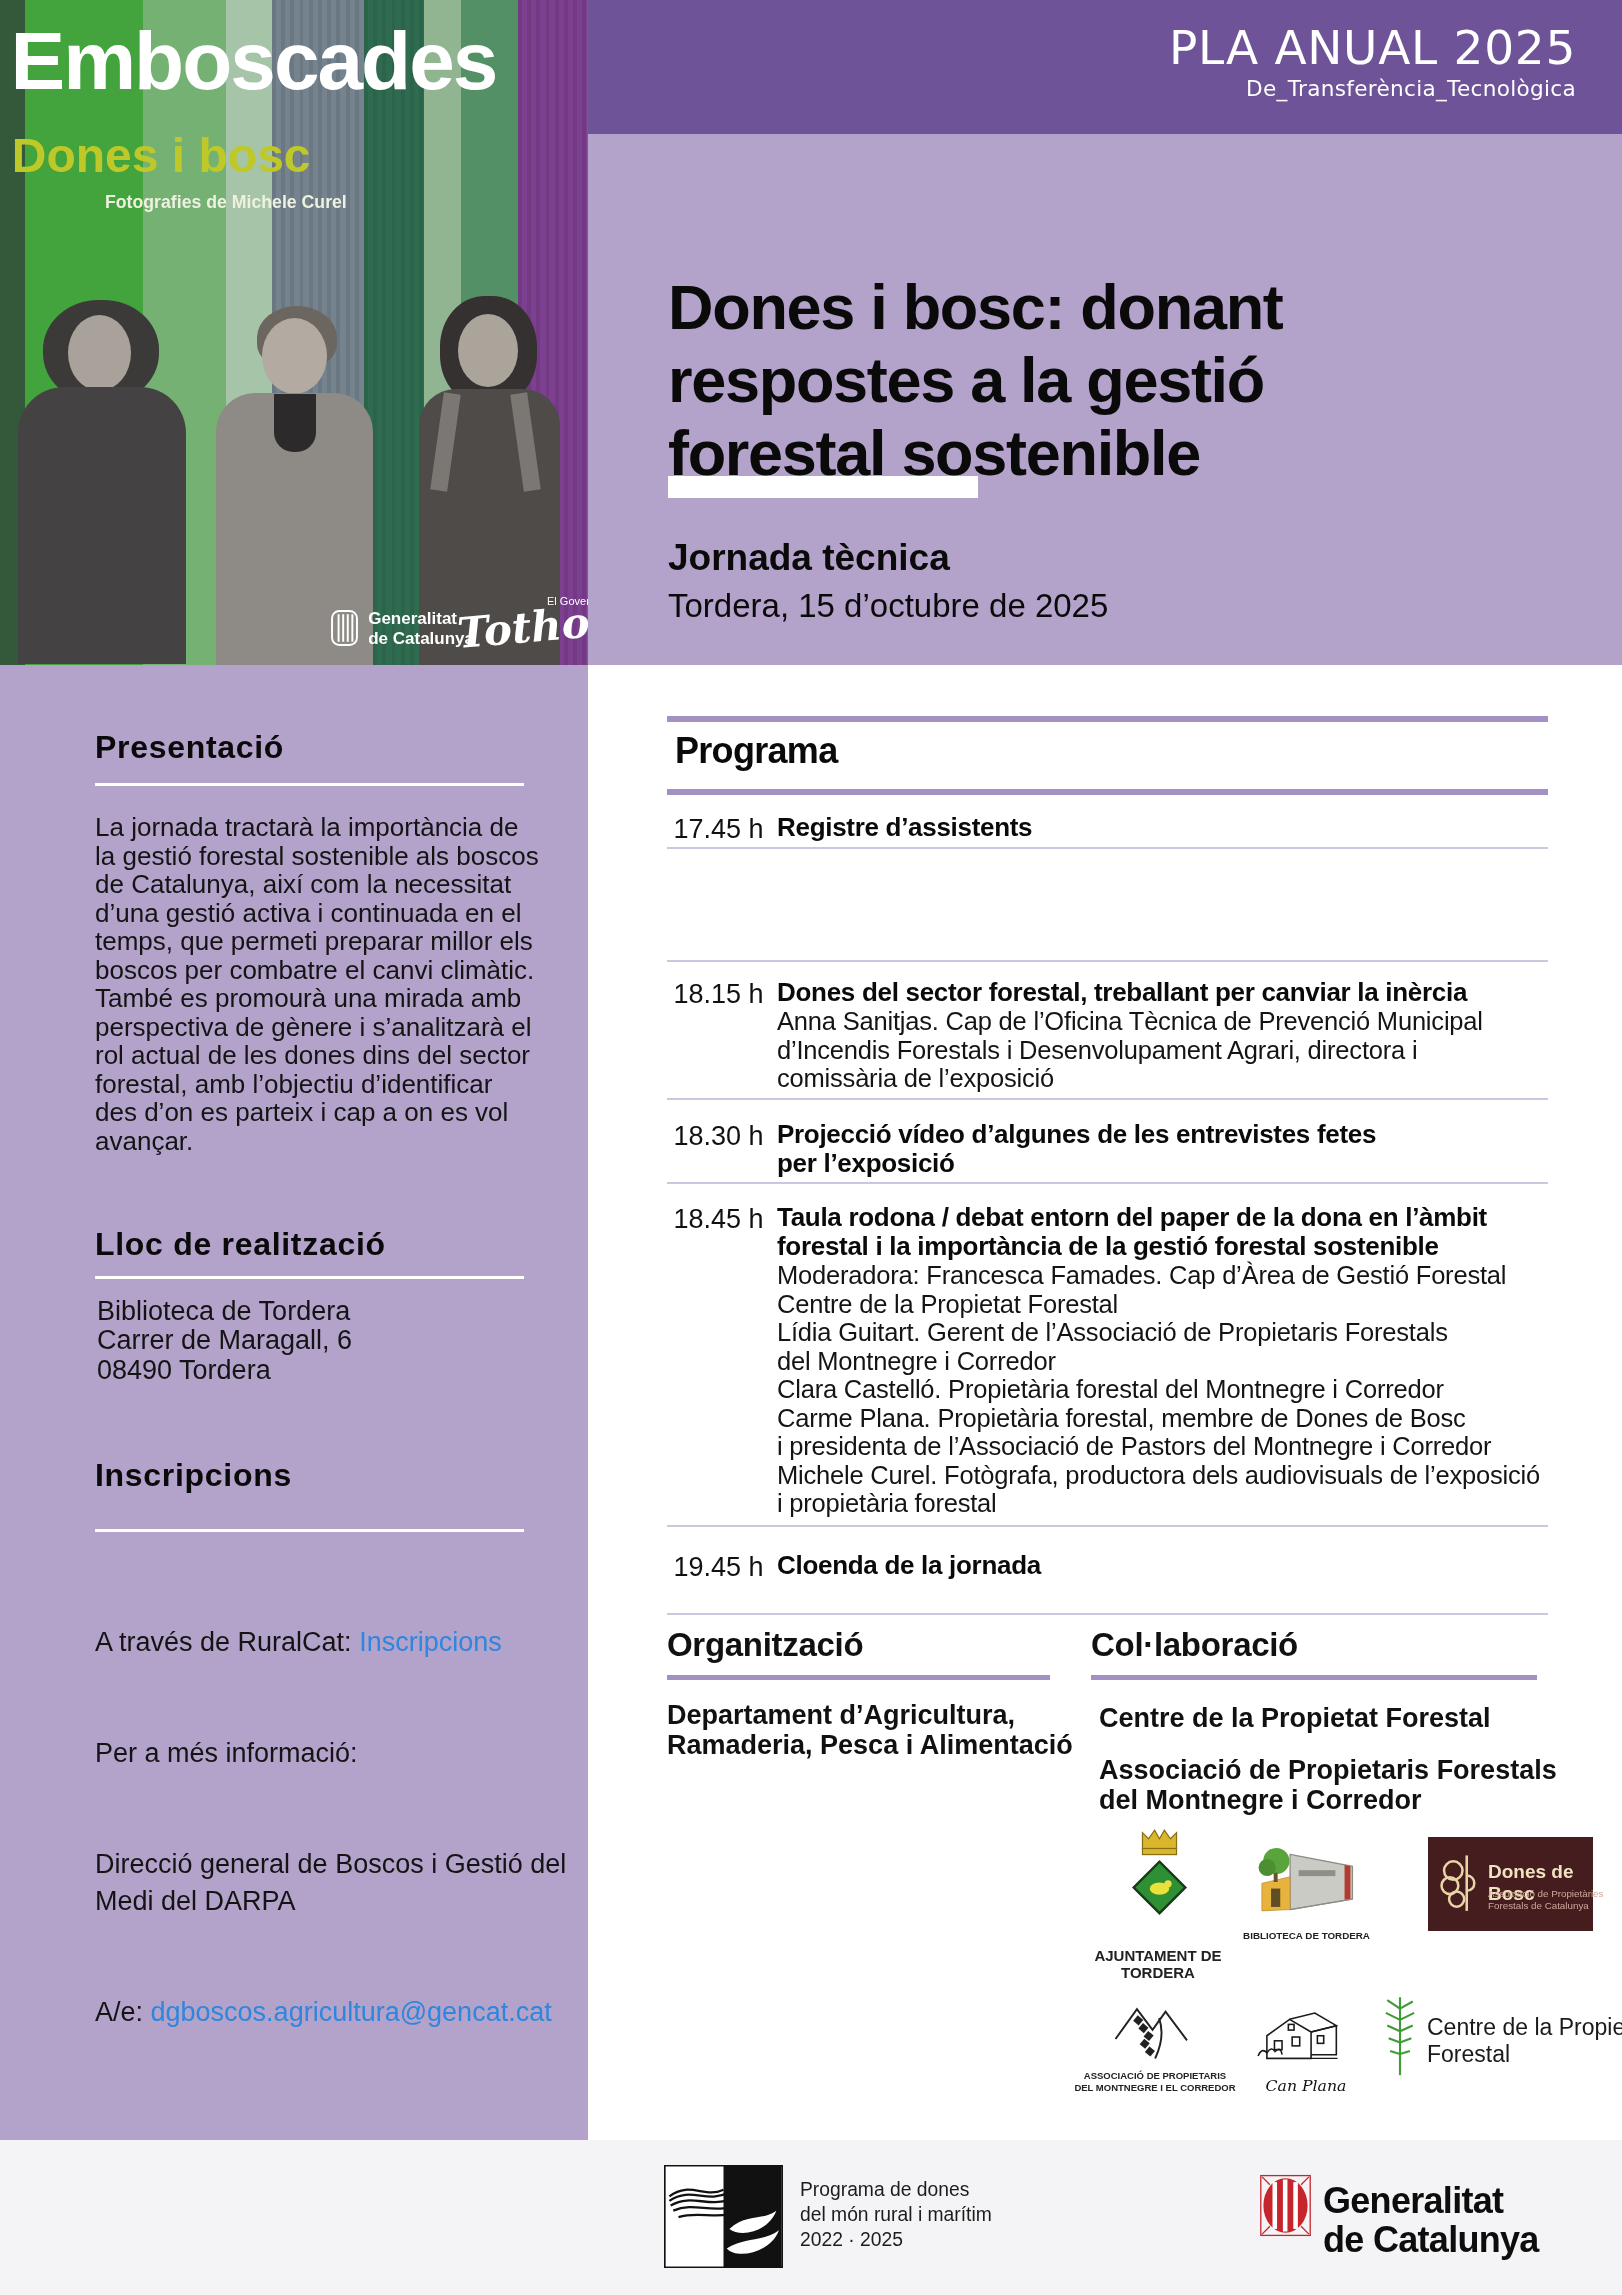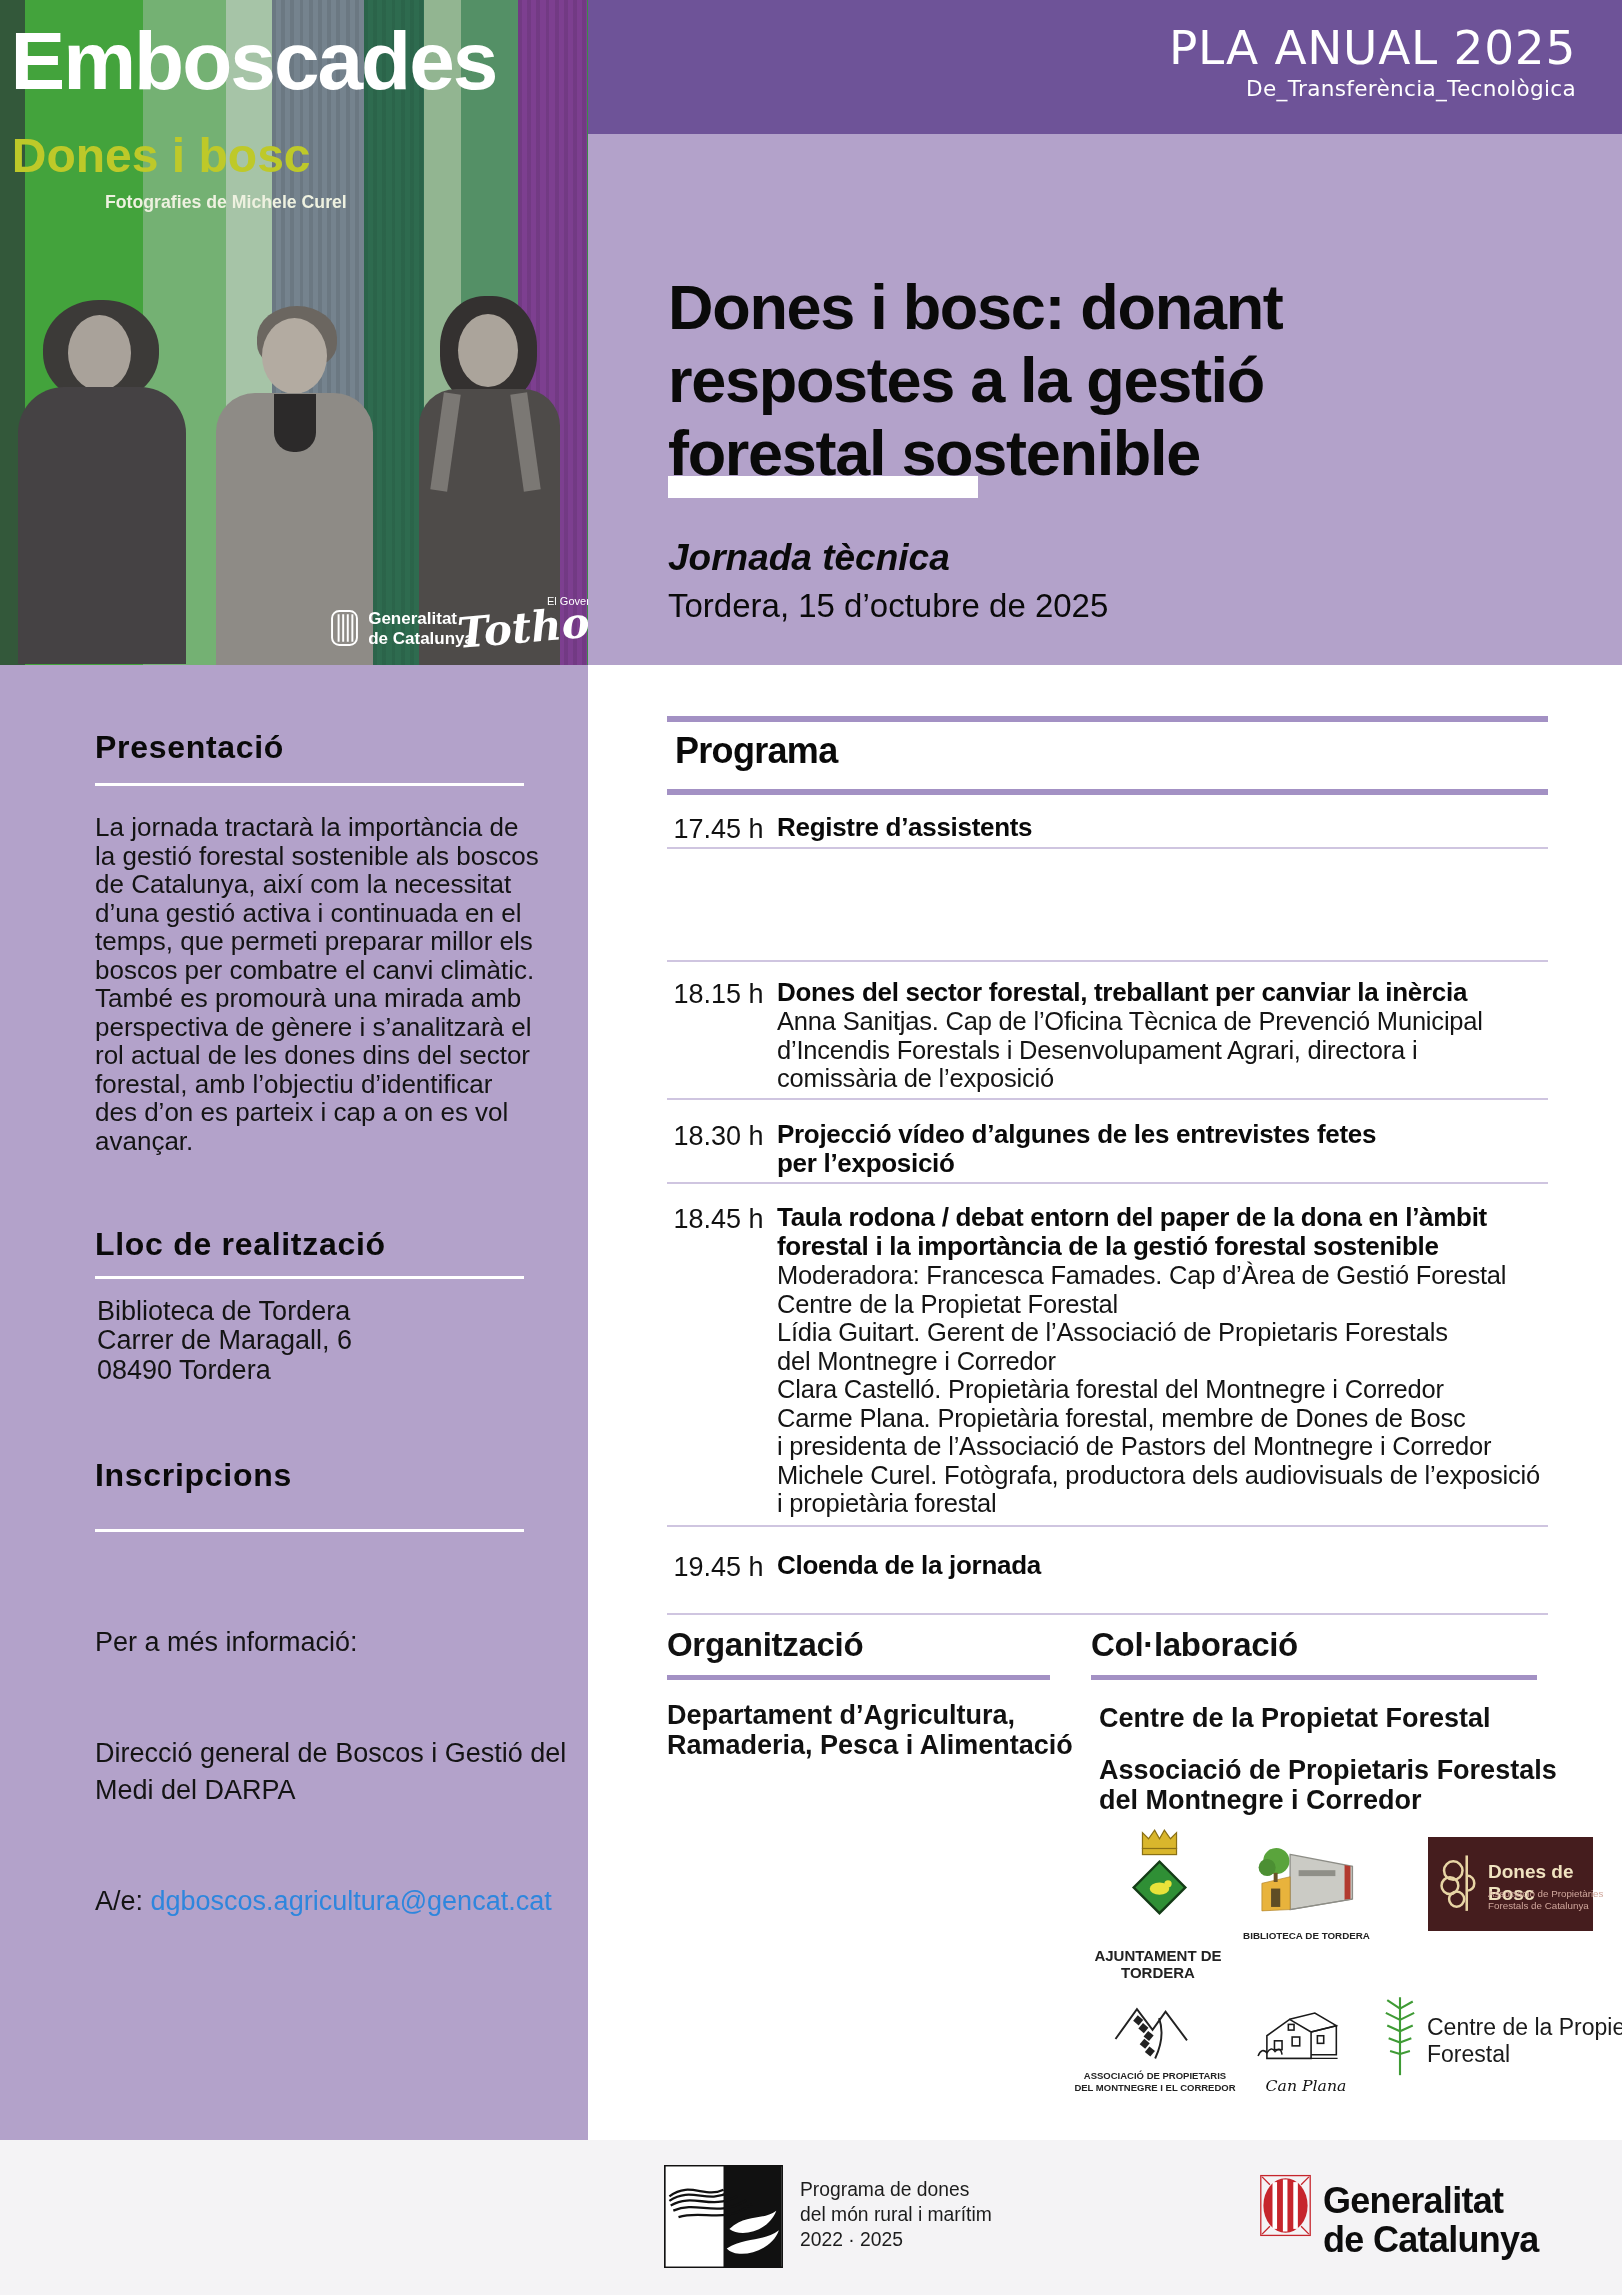--- a/index.html
+++ b/index.html
@@ -47,21 +47,21 @@
 
   
   .banner{position:absolute;left:588px;top:0;width:1035px;height:134px;background:#6e5398;}
   .banner-title{position:absolute;right:47px;top:19.6px;font-family:"DejaVu Sans",sans-serif;font-size:47px;color:#fff;letter-spacing:0.7px;}
   .banner-sub{position:absolute;right:47px;top:76px;font-family:"DejaVu Sans",sans-serif;font-size:21.6px;color:#fff;letter-spacing:0.3px;}
 
   
   .header{position:absolute;left:588px;top:134px;width:1035px;height:531px;background:#b3a2ca;}
   .header-title{position:absolute;left:80px;top:137px;font-size:63px;font-weight:bold;line-height:73px;letter-spacing:-1.3px;color:#0a0a0a;}
   .header-bar{position:absolute;left:80px;top:342px;width:310px;height:21.6px;background:#fff;}
-  .header-type{position:absolute;left:80px;top:403px;font-size:37px;font-weight:bold;color:#0a0a0a;font-style:italic;}
+  .header-type{position:absolute;left:80px;top:403px;font-size:37px;font-weight:bold;color:#0a0a0a;}
   .header-date{position:absolute;left:80px;top:453px;font-size:33px;color:#0a0a0a;}
 
   
   .sidebar{position:absolute;left:0;top:665px;width:588px;height:1663px;background:#b3a2ca;}
   .sb-h{position:absolute;left:95px;font-size:32px;font-weight:bold;letter-spacing:0.7px;color:#0a0a0a;}
   .sb-rule{position:absolute;left:95px;width:429px;height:2.6px;background:#fff;}
   .sb-h1{top:64px;}  .sb-r1{top:118px;}
   .sb-p{position:absolute;left:95px;top:148px;font-size:26px;line-height:28.5px;color:#141414;}
   .sb-h2{top:561px;} .sb-r2{top:611px;}
   .sb-lloc{position:absolute;left:97px;top:632px;font-size:27px;line-height:29.4px;color:#141414;}
@@ -207,20 +207,21 @@
 
     <div class="sb-h sb-h2">Lloc de realització</div>
     <div class="sb-rule sb-r2"></div>
     <div class="sb-lloc pre">Biblioteca de Tordera
 Carrer de Maragall, 6
 08490 Tordera</div>
 
     <div class="sb-h sb-h3">Inscripcions</div>
     <div class="sb-rule sb-r3"></div>
     <div class="sb-ins">
+      <div><span>A través de RuralCat: </span><a href="#" class="link">Inscripcions</a></div>
       <div>Per a més informació:</div>
       <div class="pre">Direcció general de Boscos i Gestió del
 Medi del DARPA</div>
       <div><span>A/e: </span><a href="#" class="link">dgboscos.agricultura@gencat.cat</a></div>
     </div>
 
     <div class="sb-ref">259106 / 2,00</div>
   </div>
 
   <div class="thickrule tk1"></div>

